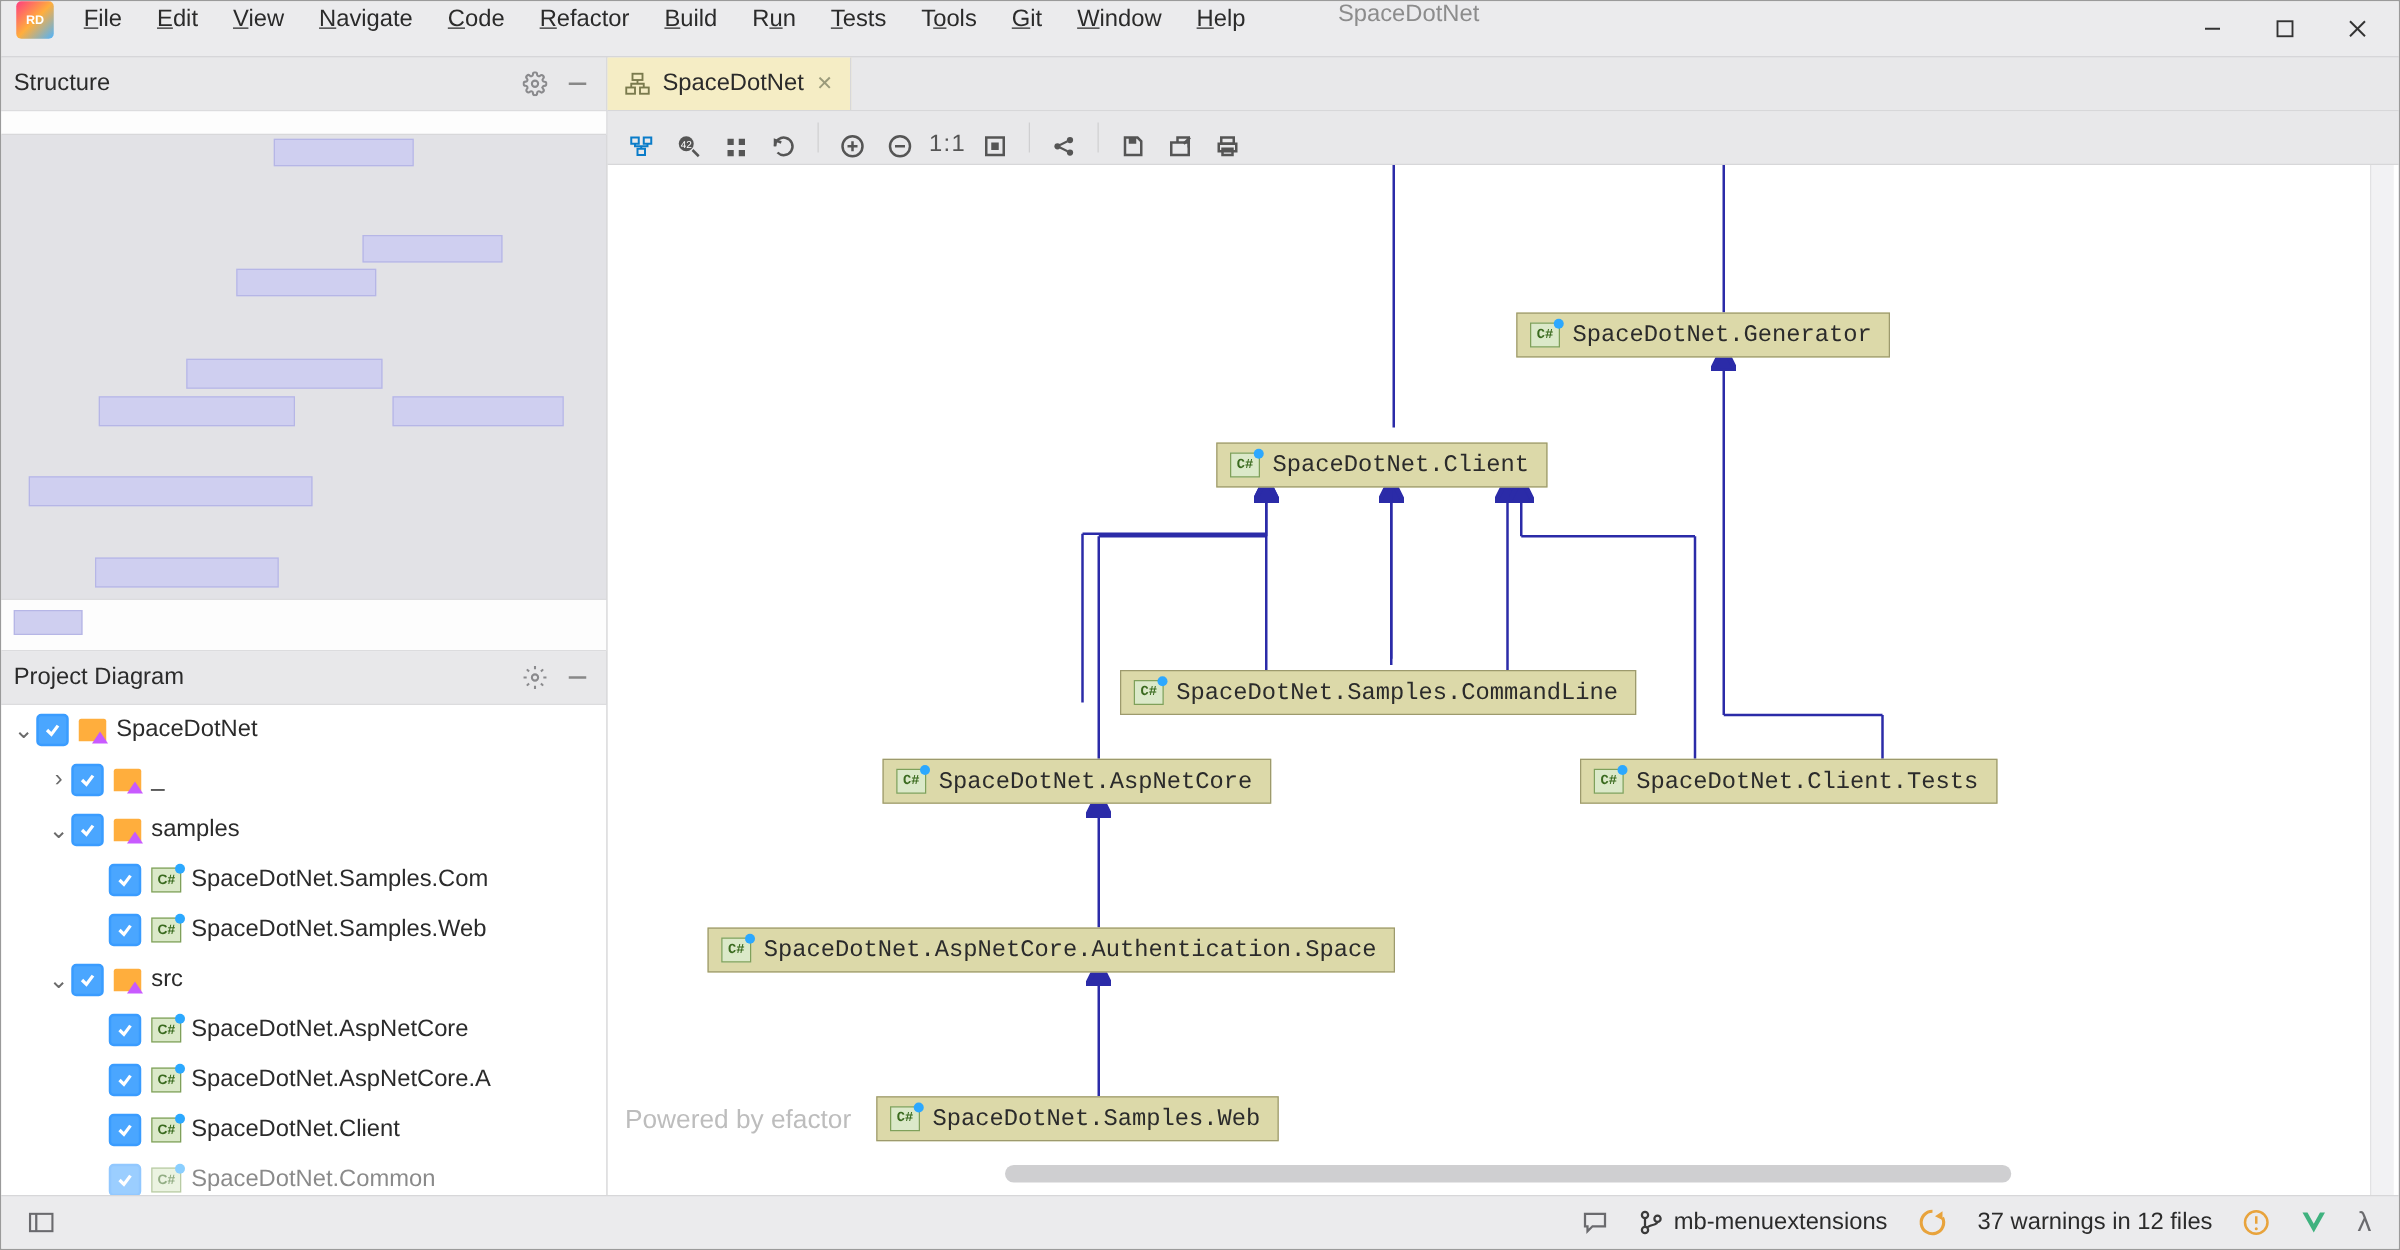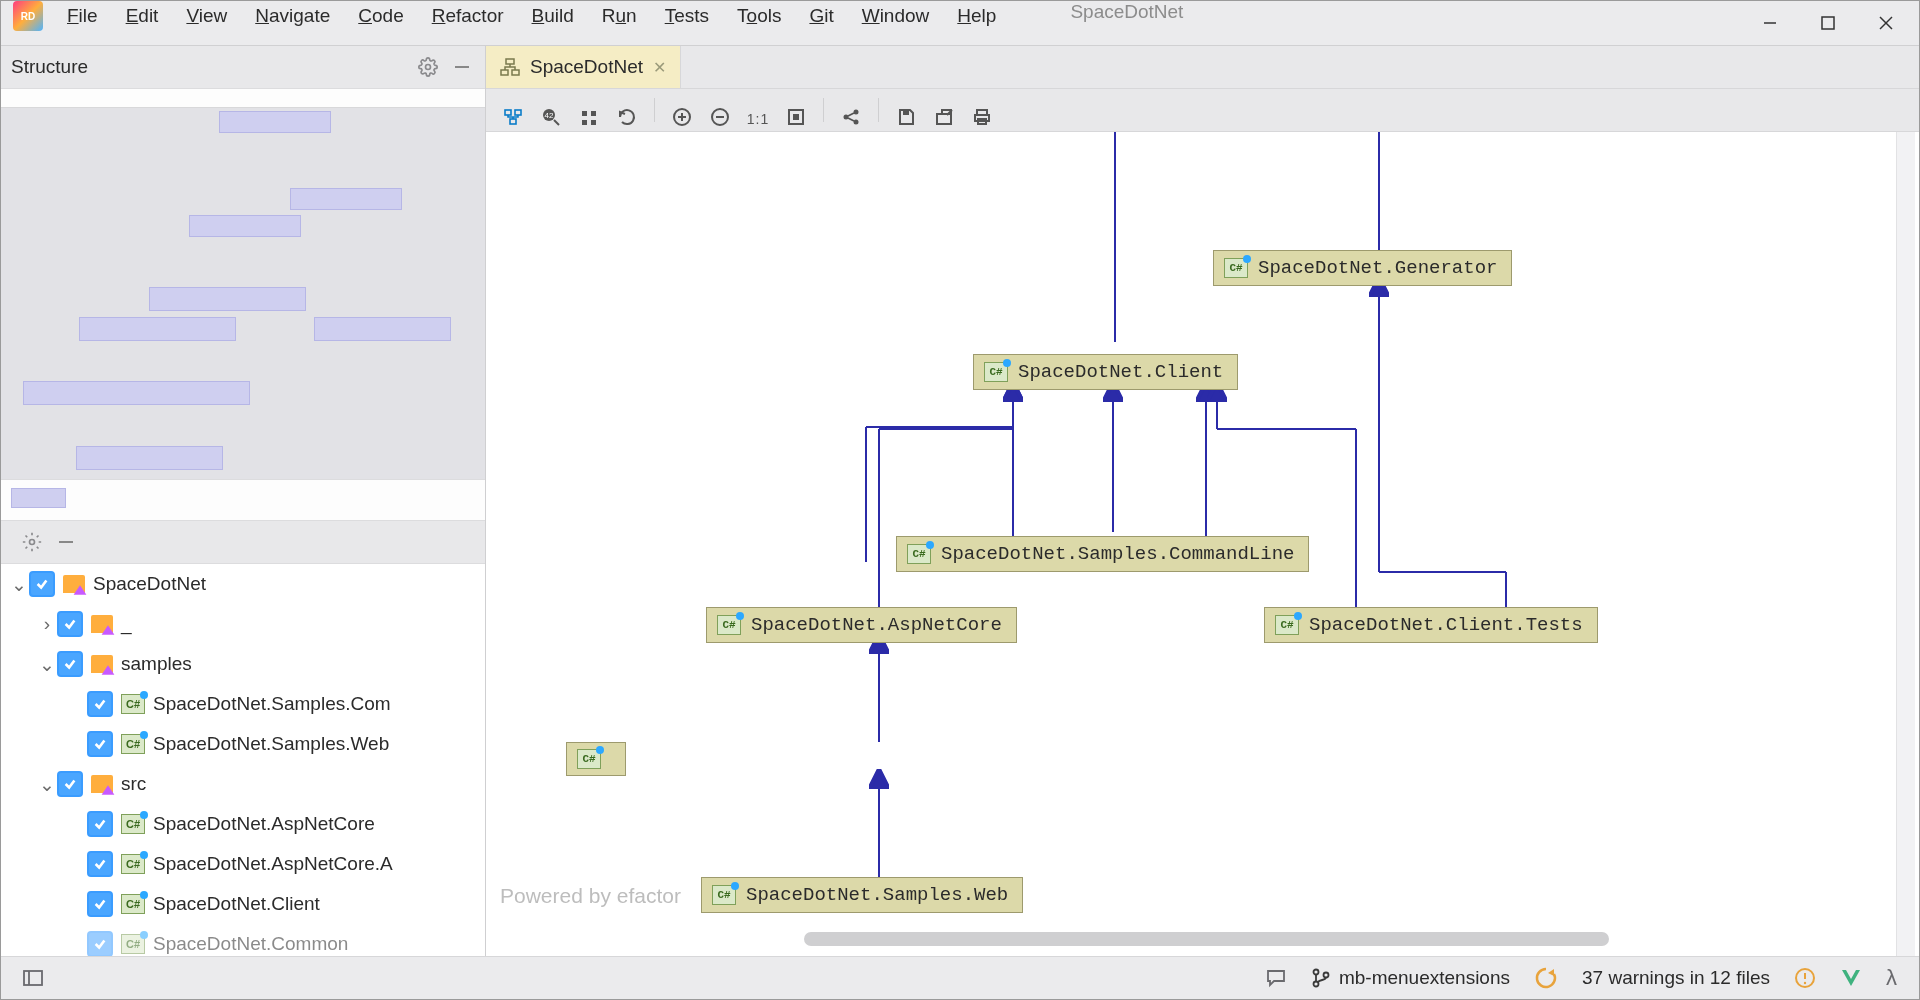--- a/index.html
+++ b/index.html
@@ -334,20 +334,21 @@
         <div class="thumb-box" style="left:78px;  top:228px; width:155px; height:22px;"></div>
         <div class="thumb-box" style="left:313px; top:228px; width:135px; height:22px;"></div>
         <div class="thumb-box" style="left:22px;  top:292px; width:225px; height:22px;"></div>
         <div class="thumb-box" style="left:75px;  top:357px; width:145px; height:22px;"></div>
       </div>
       <div style="height:40px;background:#fdfdfd;border-bottom:1px solid #dcdcde;position:relative;">
         <div class="viewport-rect" style="top:8px;"></div>
       </div>
 
       <div class="panel-header">
+        <span class="panel-title">Project Diagram</span>
         <span class="tool-icon">
           <svg width="20" height="20" viewBox="0 0 24 24" fill="none" stroke="currentColor" stroke-width="2">
               <circle cx="12" cy="12" r="3"></circle>
               <path d="M12 1v3M12 20v3M4.2 4.2l2.1 2.1M17.7 17.7l2.1 2.1M1 12h3M20 12h3M4.2 19.8l2.1-2.1M17.7 6.3l2.1-2.1"></path>
             </svg>
         </span>
         <span class="tool-icon">
           <svg width="18" height="18">
               <line x1="2" y1="9" x2="16" y2="9" stroke="#888" stroke-width="2"></line>
             </svg>
@@ -514,21 +515,21 @@
               <line x1="6" y1="10" x2="14" y2="10"></line>
             </svg>
           </div>
         <div class="tb-btn">
             <svg width="20" height="20" fill="none" stroke="#555" stroke-width="2">
               <circle cx="10" cy="10" r="8"></circle>
               <line x1="6" y1="10" x2="14" y2="10"></line>
             </svg>
           </div>
         <div class="tb-btn">
-            <span style="font-size:14px;color:#555;letter-spacing:1px">1:1</span>
+            <span style="font-size:19px;color:#555;letter-spacing:1px">1:1</span>
           </div>
         <div class="tb-btn">
             <svg width="20" height="20" fill="none" stroke="#555" stroke-width="2">
               <rect x="3" y="3" width="14" height="14"></rect>
               <rect x="7" y="7" width="6" height="6" fill="#555" stroke="none"></rect>
             </svg>
           </div>
         <div class="tb-sep"></div>
         <div class="tb-btn">
             <svg width="20" height="20" fill="#555">
@@ -616,20 +617,21 @@
           <div class="node" style="left:220px; top:475px;">
             <span class="cs-ico">C#</span>
             <span>SpaceDotNet.AspNetCore</span>
           </div>
           <div class="node" style="left:778px; top:475px;">
             <span class="cs-ico">C#</span>
             <span>SpaceDotNet.Client.Tests</span>
           </div>
           <div class="node" style="left:80px; top:610px;">
             <span class="cs-ico">C#</span>
+            <span>SpaceDotNet.AspNetCore.Authentication.Space</span>
           </div>
           <div class="node" style="left:215px; top:745px;">
             <span class="cs-ico">C#</span>
             <span>SpaceDotNet.Samples.Web</span>
           </div>
 
           <div class="watermark">Powered by efactor</div>
           <div class="h-scroll"></div>
           <div class="v-scroll-track"></div>
         </div>

